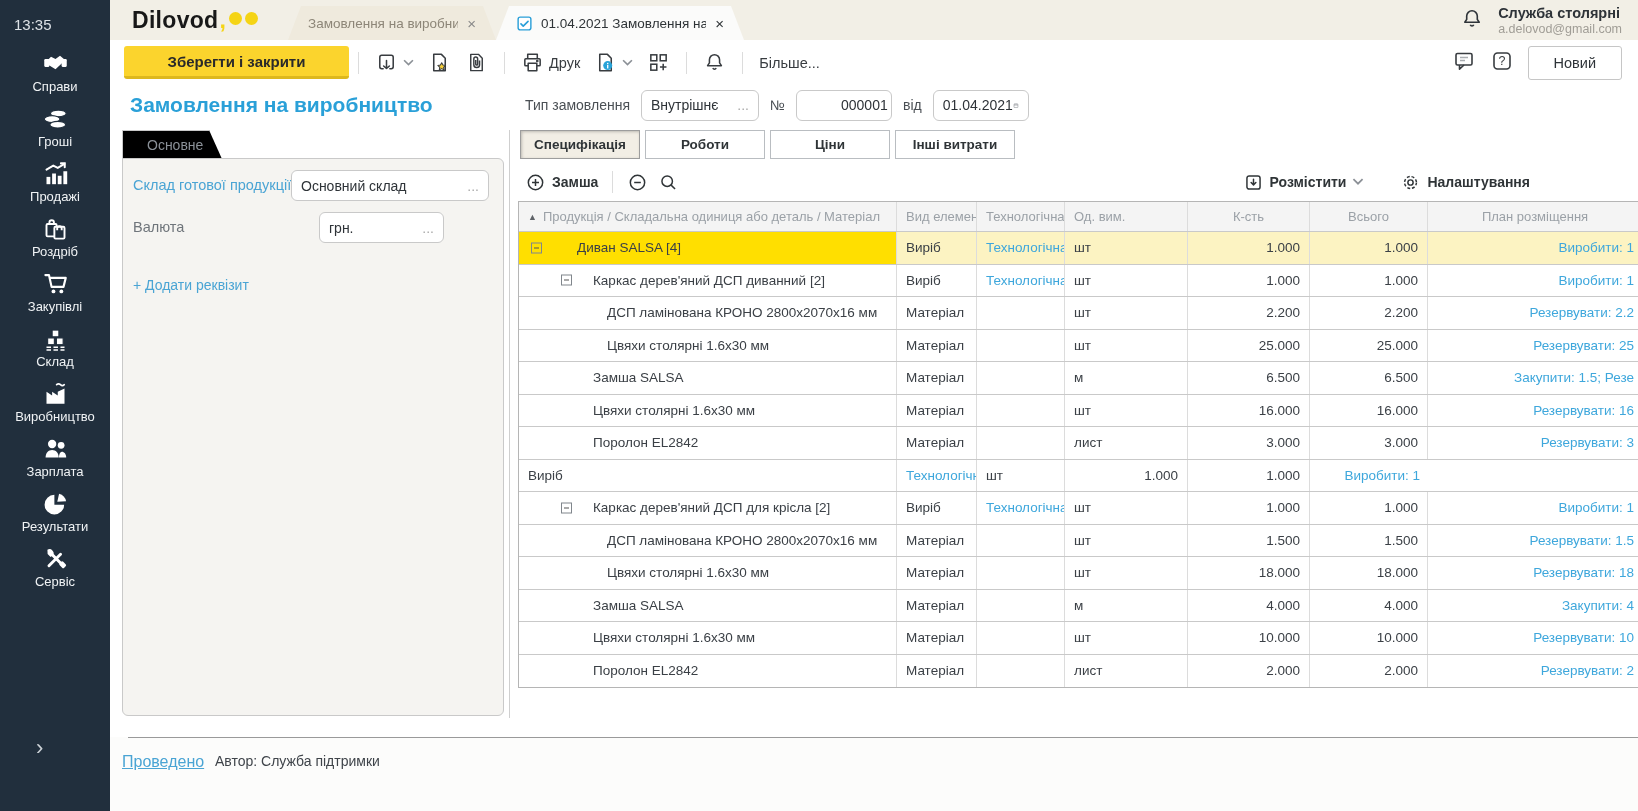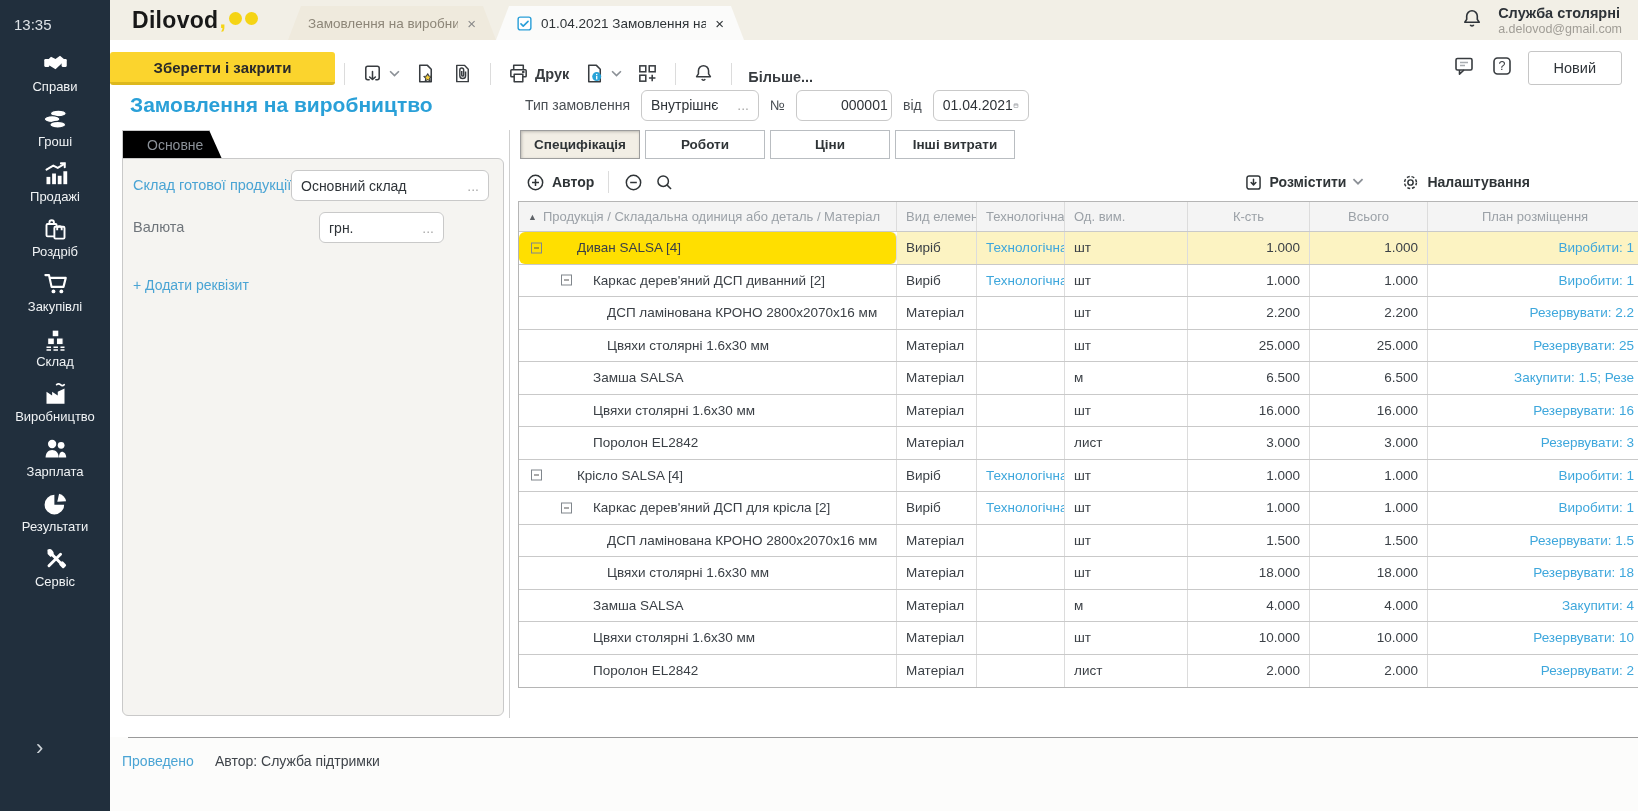--- a/index.html
+++ b/index.html
@@ -33,25 +33,25 @@
   .doc-tab.active .tab-title { max-width:172px; }
   .doc-tab .tab-close { margin-left:9px; font-size:15px; color:#8a8a8a; }
   .doc-tab.active .tab-close { color:#2f3437; }
   .doc-tab .chk { width:17px; height:17px; margin-right:8px; flex-shrink:0; }
   .user-block { position:absolute; right:16px; top:5px; display:flex; align-items:center; gap:14px; }
   .user-block svg { width:24px; height:24px; }
   .user-name { font-size:14.5px; font-weight:bold; color:#2e3338; }
   .user-email { font-size:12.5px; color:#a09d96; margin-top:1px; }
 
   
-  .toolbar { height:45px; background:#fff; display:flex; align-items:flex-end; padding-left:0; position:relative; flex-shrink:0; }
+  .toolbar { height:45px; background:#fff; display:flex; align-items:center; padding-left:14px; position:relative; flex-shrink:0; }
   .btn-primary { background:#fbd42d; border:none; border-bottom:3px solid #ddb81d; border-radius:3px;
       width:225px; height:33px; font-family:inherit; font-weight:bold; font-size:15px; color:#2a2a2a; cursor:pointer; }
   .vsep { width:1px; height:22px; background:#dcdcdc; margin:0 9px; }
-  .icon-btn { display:flex; align-items:center; gap:5px; padding:0 7px; cursor:pointer; color:#383c40; font-size:14.5px; font-weight:bold; }
+  .icon-btn { display:flex; align-items:center; gap:5px; padding:0 7px; cursor:pointer; color:#383c40; font-size:14.5px; font-weight:normal; }
   .icon-btn svg { width:23px; height:23px; }
   .icon-btn svg.chev { width:11px; height:8px; }
   .toolbar-right { position:absolute; right:16px; display:flex; align-items:center; gap:14px; }
   .toolbar-right svg { width:24px; height:24px; cursor:pointer; }
   .btn-new { border:1px solid #c6c6c6; border-radius:3px; background:#fff; padding:0 25px; height:34px;
       font-family:inherit; font-size:14.5px; color:#2e3338; cursor:pointer; }
 
   
   .title-row { height:40px; display:flex; align-items:center; padding-left:10px; flex-shrink:0; }
   .page-title { font-size:21px; font-weight:bold; color:#2aa0d8; margin-left:10px; width:395px; flex-shrink:0; }
@@ -110,28 +110,28 @@
   .c-name.lvl2 .nm { padding-left:74px; }
   .c-name.lvl3 .nm { padding-left:88px; }
   .expander { position:absolute; top:50%; transform:translateY(-50%); width:11px; height:11px;
       border:1px solid #80868c; cursor:pointer; }
   .expander::after { content:""; position:absolute; left:2px; right:2px; top:4px; height:1px; background:#555; }
   .lvl1 .expander { left:12px; } .lvl2 .expander { left:42px; }
   .c-kind,.c-unit { padding-left:9px; }
   .c-tech { padding-left:9px; color:#3ea7dc; cursor:pointer; }
   .c-qty,.c-total { justify-content:flex-end; padding-right:9px; }
   .c-plan { justify-content:flex-end; padding-right:8px; color:#3ea7dc; cursor:pointer; }
-  .trow.sel .c-name { background:#ffdf00;border-radius:6px; }
+  .trow.sel .c-name { background:#ffdf00; }
   .trow.sel .td { background:#fcf3c2; }
   .trow.sel .c-name { background:#ffdf00; }
 
   
   .footer { height:74px; background:#fcfcfb; position:relative; flex-shrink:0; }
   .footer-line { position:absolute; top:0; left:18px; right:0; border-top:1px solid #9a9a9a; }
-  .footer-status { position:absolute; left:12px; top:16px; font-size:14px; color:#4aa4d4; cursor:pointer; }
+  .footer-status { position:absolute; left:12px; top:16px; font-size:16px; color:#4aa4d4; cursor:pointer;text-decoration:underline; }
   .footer-author { position:absolute; left:105px; top:16px; font-size:14px; color:#3f444a; }
 </style>
 </head>
 <body>
 
 <div class="app">
 
   <div class="sidebar">
     <div class="clock">13:35</div>
     <div class="nav">
@@ -428,21 +428,21 @@
           <div class="main-tab">Ціни</div>
           <div class="main-tab">Інші витрати</div>
         </div>
 
         <div class="action-row">
           <span class="action-item">
             <svg viewBox="0 0 24 24" fill="none" stroke="#2f3437" stroke-width="1.7">
                 <circle cx="12" cy="12" r="8.2"></circle>
                 <path d="M12 8v8M8 12h8"></path>
               </svg>
-            <span>Автор</span>
+            <span>Замша</span>
           </span>
           <span class="vsep"></span>
           <span class="action-item">
             <svg viewBox="0 0 24 24" fill="none" stroke="#2f3437" stroke-width="1.7">
                 <circle cx="12" cy="12" r="8.2"></circle>
                 <path d="M8.2 12h7.6"></path>
               </svg>
           </span>
           <span class="action-item">
             <svg viewBox="0 0 24 24" fill="none" stroke="#2f3437" stroke-width="1.7">
@@ -558,24 +558,20 @@
                 <span class="nm">Поролон EL2842</span>
               </div>
             <div class="td c-kind">Матеріал</div>
             <div class="td c-tech"></div>
             <div class="td c-unit">лист</div>
             <div class="td c-qty">3.000</div>
             <div class="td c-total">3.000</div>
             <div class="td c-plan">Резервувати: 3</div>
           </div>
           <div class="trow">
-            <div class="td c-name lvl1">
-                <span class="expander"></span>
-                <span class="nm">Крісло SALSA [4]</span>
-              </div>
             <div class="td c-kind">Виріб</div>
             <div class="td c-tech">Технологічна</div>
             <div class="td c-unit">шт</div>
             <div class="td c-qty">1.000</div>
             <div class="td c-total">1.000</div>
             <div class="td c-plan">Виробити: 1</div>
           </div>
           <div class="trow">
             <div class="td c-name lvl2">
                 <span class="expander"></span>

